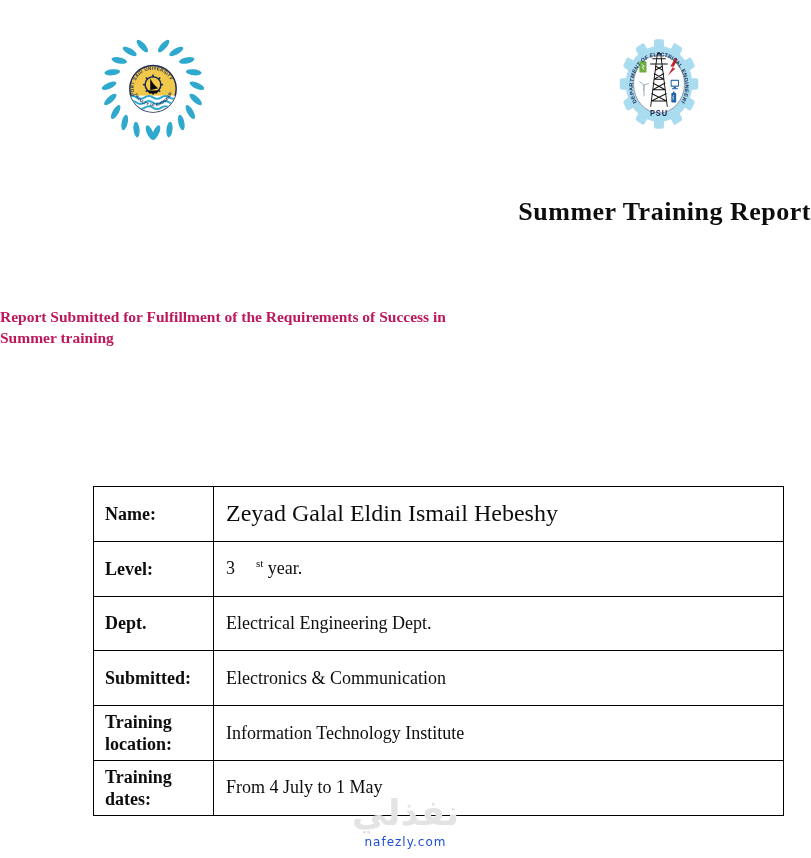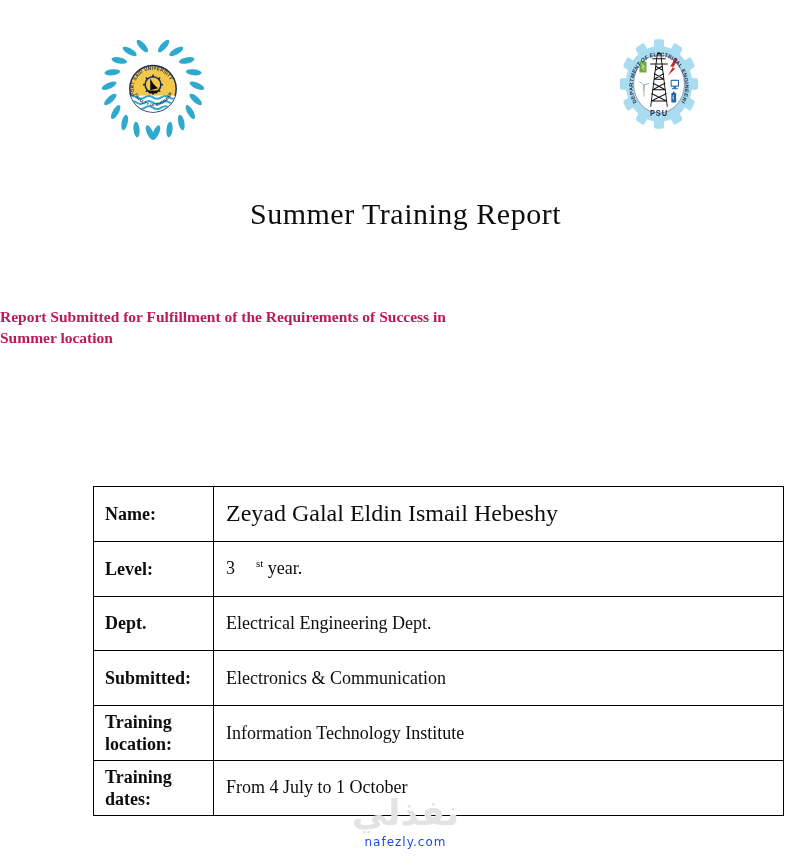--- a/index.html
+++ b/index.html
@@ -7,21 +7,21 @@
     position:relative;
     width:811px;height:858px;
     background:#ffffff;
     font-family:"Liberation Serif", serif;
     overflow:hidden;
   }
   .logo-left{position:absolute;left:98px;top:30px;width:110px;height:112px;}
   .logo-right{position:absolute;left:609px;top:27px;width:100px;height:114px;}
   .doc-title{
     position:absolute;top:197px;left:0;width:100%;
-    text-align:center;font-weight:normal;font-size:30px;color:#0d0d0d;
+    text-align:right;font-weight:bold;font-size:26px;color:#0d0d0d;
     letter-spacing:0.5px;
   }
   .doc-subtitle{
     position:absolute;top:306px;left:0;width:100%;
     text-align:left;font-weight:bold;font-size:15.5px;line-height:21px;color:#be185d;
   }
   table.info-table{
     position:absolute;left:93px;top:486px;width:691px;
     border-collapse:collapse;table-layout:fixed;
   }
@@ -180,21 +180,21 @@
     <text font-size="6" font-weight="bold" fill="#1B2A56" letter-spacing="0.25">
       <textPath href="#deptArc" startOffset="1">DEPARTMENT OF ELECTRICAL ENGINEERING</textPath>
     </text>
     <text x="60" y="93.5" text-anchor="middle" font-size="9" font-weight="bold" fill="#1B2A56" letter-spacing="1">PSU</text>
   </svg>
 
   <div class="doc-title">Summer Training Report</div>
 
   <div class="doc-subtitle">
     <div>Report Submitted for Fulfillment of the Requirements of Success in</div>
-    <div>Summer location</div>
+    <div>Summer training</div>
   </div>
 
   <table class="info-table">
     <tbody>
       <tr class="row-name">
         <td class="cell-label">Name:</td>
         <td class="cell-value">Zeyad Galal Eldin Ismail Hebeshy</td>
       </tr>
       <tr>
         <td class="cell-label">Level:</td>
@@ -207,21 +207,21 @@
       <tr>
         <td class="cell-label">Submitted:</td>
         <td class="cell-value">Electronics &amp; Communication</td>
       </tr>
       <tr>
         <td class="cell-label">Training location:</td>
         <td class="cell-value">Information Technology Institute</td>
       </tr>
       <tr>
         <td class="cell-label">Training dates:</td>
-        <td class="cell-value">From 4 July to 1 October</td>
+        <td class="cell-value">From 4 July to 1 May</td>
       </tr>
     </tbody>
   </table>
 
   <div class="watermark">
     <div class="watermark-ar">نفذلي</div>
     <div class="watermark-domain">nafezly.com</div>
   </div>
 
 </div>

